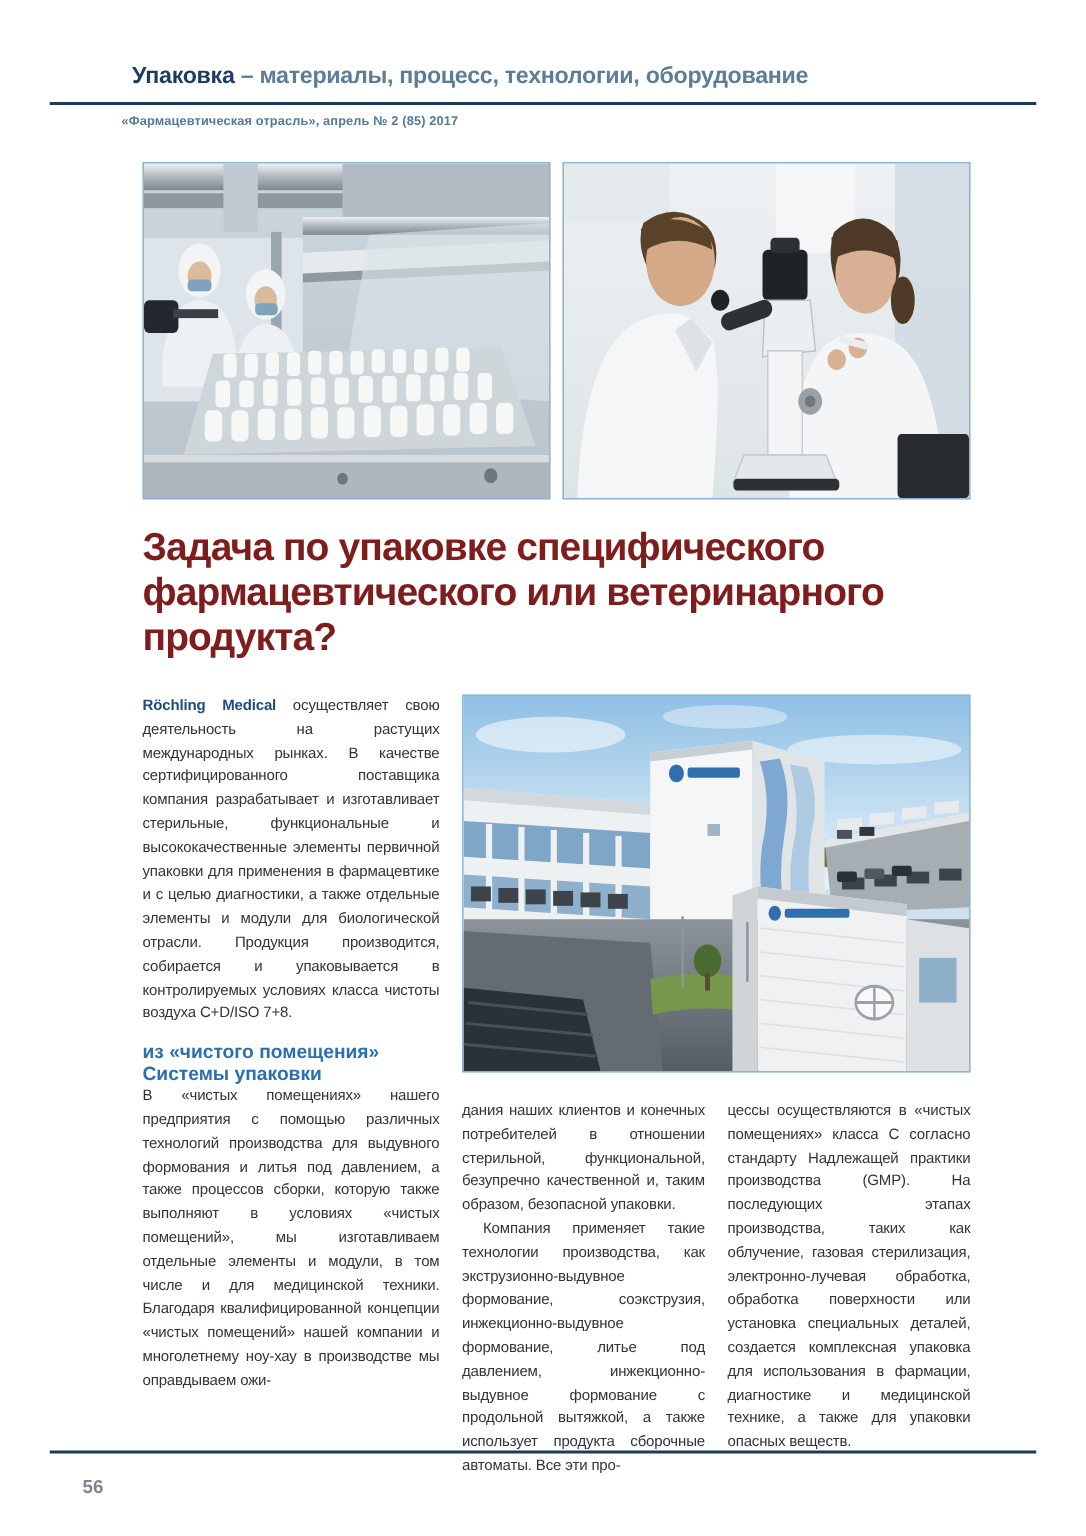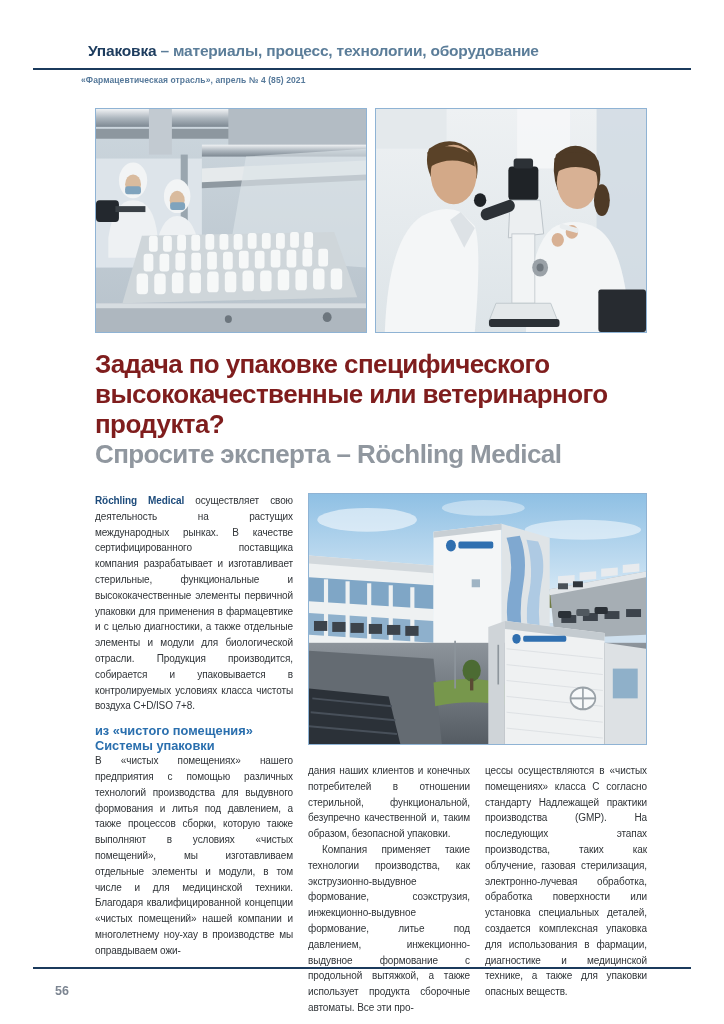--- a/index.html
+++ b/index.html
@@ -45,21 +45,21 @@
 </style>
 </head>
 <body>
 
 <div class="page">
 
   <div class="topbar">
     <span class="sec-bold">Упаковка</span><span class="sec-rest"> – материалы, процесс, технологии, оборудование</span>
   </div>
   <div class="toprule"></div>
-  <div class="journal">«Фармацевтическая отрасль», апрель № 4 (85) 2021</div>
+  <div class="journal">«Фармацевтическая отрасль», апрель № 2 (85) 2017</div>
 
   <div class="photos">
     <div class="photo-frame">
       <svg viewBox="0 0 306 225" preserveAspectRatio="none">
         <defs>
           <linearGradient id="metal" x1="0" y1="0" x2="0" y2="1">
             <stop offset="0" stop-color="#f0f2f4"></stop>
               <stop offset="0.5" stop-color="#aeb7bf"></stop>
               <stop offset="1" stop-color="#7d8892"></stop>
           </linearGradient>
@@ -193,22 +193,21 @@
           <path d="M136 196 L198 196 L206 214 L128 214 Z" fill="#e4e8ea" stroke="#bfc7cc" stroke-width="1"></path>
           <rect x="128" y="212" width="80" height="8" rx="3" fill="#2c3136"></rect>
         </g>
         <rect x="252" y="182" width="54" height="43" rx="3" fill="#272b30"></rect>
       </svg>
     </div>
   </div>
 
   <div class="headline">
     <div class="hl-navy">Задача по упаковке специфического</div>
-    <div class="hl-navy">высококачественные или ветеринарного продукта?</div>
-    <div class="hl-gray">Спросите эксперта – Röchling Medical</div>
+    <div class="hl-navy">фармацевтического или ветеринарного продукта?</div>
   </div>
 
   <div class="content">
 
     <div class="colA">
       <p class="body-text"><span class="lead">Röchling Medical</span><span> осуществляет свою деятельность на растущих международных рынках. В качестве сертифицированного поставщика компания разрабатывает и изготавливает стерильные, функциональные и высококачественные элементы первичной упаковки для применения в фармацевтике и с целью диагностики, а также отдельные элементы и модули для биологической отрасли. Продукция производится, собирается и упаковывается в контролируемых условиях класса чистоты воздуха C+D/ISO 7+8.</span></p>
       <div class="subhead">
         <div>из «чистого помещения»</div>
         <div>Системы упаковки</div>
       </div>

